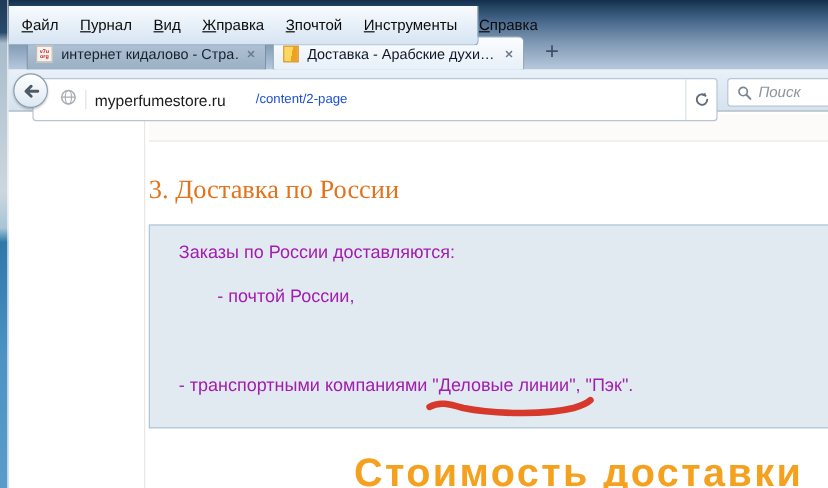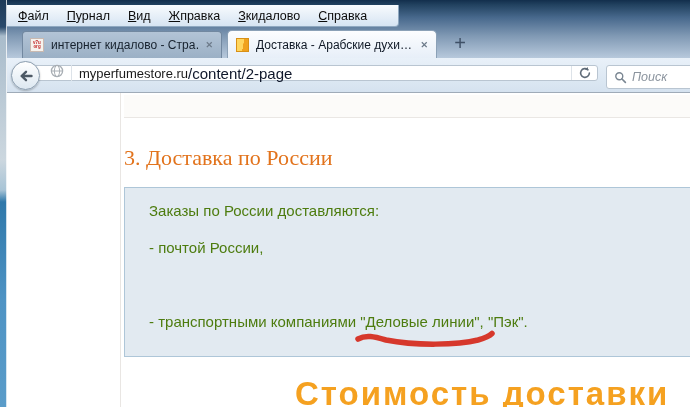--- a/index.html
+++ b/index.html
@@ -15,21 +15,21 @@
     position:absolute; left:0; top:0; width:690px; height:58px;
     background:linear-gradient(180deg,#122e4c 0%,#21415f 8%,#47688c 30%,#8099b4 62%,#b7c9dc 100%);
   }
   .left-frame {
     position:absolute; left:0; top:0; width:7px; height:407px;
     background:linear-gradient(180deg,#1d3a58 0px,#2a4a6c 27px,#a9bccb 36px,#ccd7df 160px,#a8c4d6 190px,#2f78aa 202px,#4e93c4 300px,#5a9cc9 407px);
     border-right:1px solid rgba(255,255,255,.75);
     z-index:40;
   }
   .menubar {
-    position:absolute; left:7px; top:5px; height:22px; width:392px;
+    position:absolute; left:7px; top:5px; height:33px; width:392px;
     background:linear-gradient(180deg,#f8fbfe,#d6e4f2);
     border:1px solid #8fa8c0; border-top:none; border-left:none;
     border-radius:0 0 4px 0;
     display:flex; align-items:center; padding-left:2px;
     z-index:10;
   }
   .menu-item {
     font-size:12.5px; color:#0b0b0b; padding:0 9px; cursor:default;
     white-space:nowrap;
   }
@@ -88,28 +88,28 @@
   .back-btn {
     position:absolute; left:11px; top:61px; width:29px; height:29px;
     border-radius:50%;
     background:linear-gradient(180deg,#ffffff,#dde8f1);
     border:1px solid #8b9dae;
     box-shadow:0 1px 2px rgba(0,0,0,.25);
     display:flex; align-items:center; justify-content:center;
     z-index:8; cursor:default;
   }
   .url-bar {
-    position:absolute; left:27px; top:65px; width:571px; height:16px;
+    position:absolute; left:27px; top:65px; width:571px; height:36px;
     background:#ffffff; border:1px solid #b9c5d1; border-radius:3px;
     display:flex; align-items:center; z-index:6;
   }
   .url-globe { margin-left:22px; flex:none; }
   .url-sep { width:1px; height:16px; background:#dde3e9; margin:0 7px; flex:none; }
   .url-domain { font-size:13px; color:#1a1a1a; white-space:nowrap; }
-  .url-path   { font-size:15px; color:#0f172a; white-space:nowrap; }
+  .url-path   { font-size:11px; color:#1d4ed8; white-space:nowrap;margin-left:25px; }
   .url-spacer { flex:1; }
   .reload-btn {
     flex:none; width:26px; height:100%; border-left:1px solid #dde3e9;
     display:flex; align-items:center; justify-content:center; cursor:default;
   }
   .search-box {
     position:absolute; left:606px; top:65px; width:90px; height:24px;
     background:#ffffff; border:1px solid #b9c5d1; border-radius:3px;
     display:flex; align-items:center; z-index:6;
   }
@@ -137,25 +137,25 @@
     position:absolute; left:117px; top:52px;
     font-family:"Liberation Serif", serif;
     font-size:22px; font-weight:normal; color:#e2731c;
     white-space:nowrap;
   }
   .info-box {
     position:absolute; left:117px; top:94px; width:568px; height:170px;
     background:#e2eaf1; border:1px solid #aec6d8;
   }
   .info-box p {
-    position:absolute; left:24px; font-size:15px; color:#4d7c0f;
+    position:absolute; left:24px; font-size:15px; color:#a21caf;
     line-height:22px; white-space:nowrap;
   }
   .line-0 { top:12px; }
-  .line-1 { top:49px; }
+  .line-1 { top:49px;margin-left:32px; }
   .line-2 { top:86px; }
   .line-3 { top:123px; }
   .red-underline {
     position:absolute; left:347px; top:237px; z-index:3; pointer-events:none;
   }
   .footer-heading {
     position:absolute; left:288px; top:282px;
     font-size:33px; font-weight:600; letter-spacing:2px; color:#f5a120;
     white-space:nowrap;
   }
@@ -164,21 +164,22 @@
 <body>
 
 <div class="top-glass"></div>
 <div class="left-frame"></div>
 
 <div class="menubar">
   <span class="menu-item"><span class="accel">Ф</span><span>айл</span></span>
   <span class="menu-item"><span class="accel">П</span><span>урнал</span></span>
   <span class="menu-item"><span class="accel">В</span><span>ид</span></span>
   <span class="menu-item"><span class="accel">Ж</span><span>правка</span></span>
-  <span class="menu-item"><span class="accel">З</span><span>кидалово</span></span>
+  <span class="menu-item"><span class="accel">З</span><span>почтой</span></span>
+  <span class="menu-item"><span class="accel">И</span><span>нструменты</span></span>
   <span class="menu-item"><span class="accel">С</span><span>правка</span></span>
 </div>
 
 <div class="tab tab-inactive">
   <span class="favicon1">
     <span>v7u</span>
     <span>org</span>
   </span>
   <span class="tab-title">интернет кидалово - Стра…</span>
   <span class="tab-close">✕</span>

